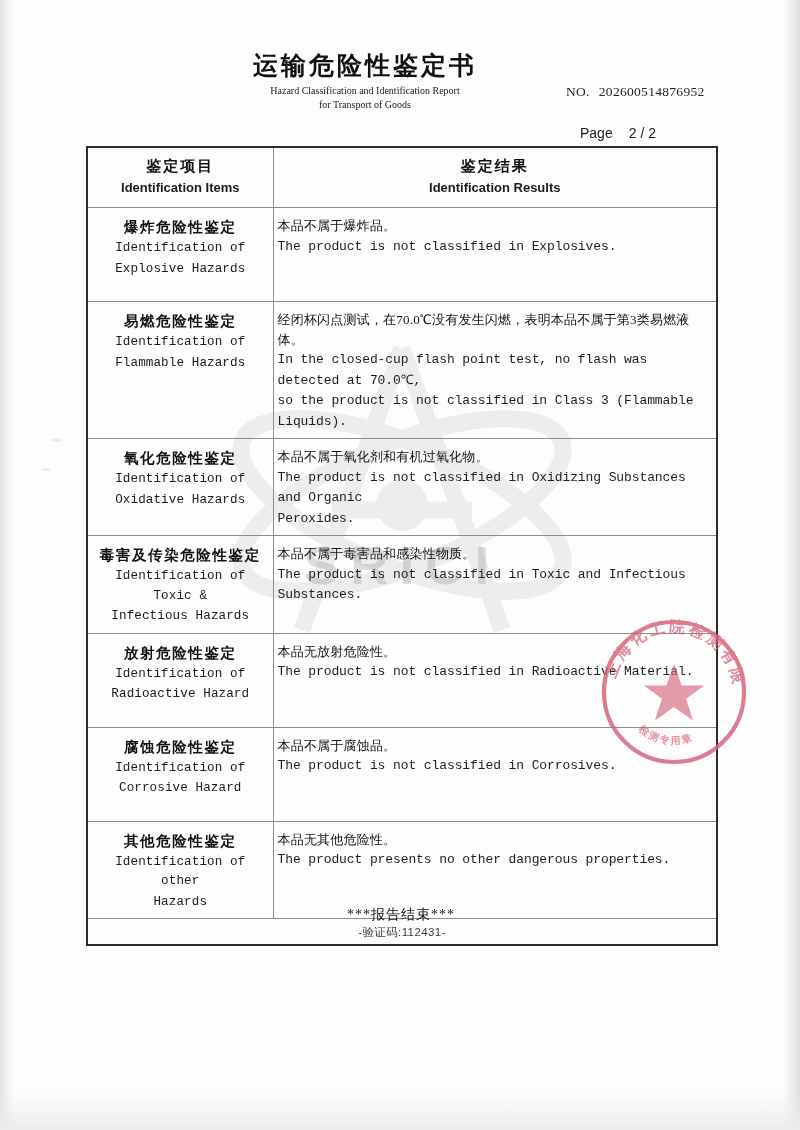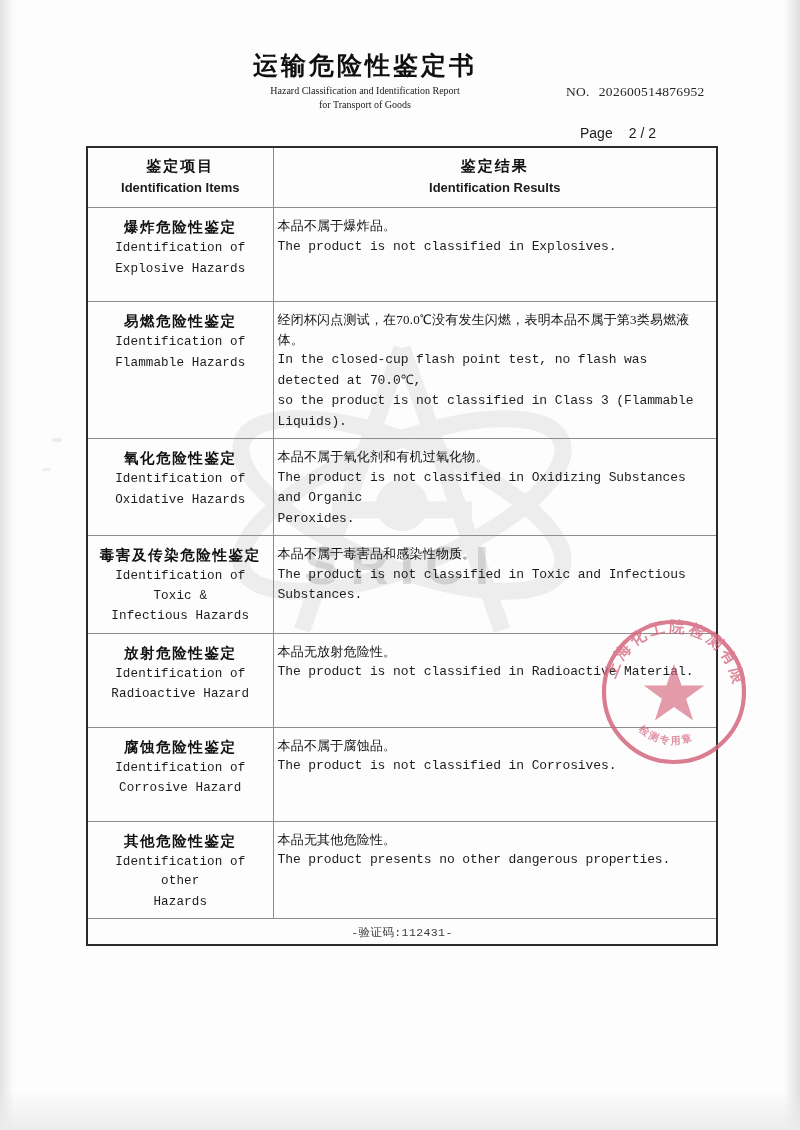--- a/index.html
+++ b/index.html
@@ -213,21 +213,21 @@
   }
 
   tr.row-tall td { height: 78px; }
 
   td.verify-cell {
     text-align: center;
     padding: 3px 0 4px;
     border-top: 1px solid #555;
   }
   .verify-text {
-    font-family: Liberation Mono, monospace;
+    font-family: Liberation Sans, sans-serif;
     font-size: 11.5px;
     color: #3a3a3a;
     letter-spacing: 0.4px;
   }
 
   
   #report-end {
     position: absolute;
     left: 86px;
     top: 906px;
@@ -417,14 +417,15 @@
       <polygon points="84,56 91.6,77.4 114.2,77.4 96.1,90.8 103.1,112.6 84,99.1 64.9,112.6 71.9,90.8 53.8,77.4 76.4,77.4" fill="#d4617a" opacity="0.78"></polygon>
       <text font-family="'Liberation Serif', serif" font-size="15.5" font-weight="bold" fill="#d4617a" opacity="0.9" letter-spacing="3.5">
         <textPath href="#sealArcTop" startOffset="7%">上海化工院检测有限公司</textPath>
       </text>
       <text font-family="'Liberation Serif', serif" font-size="10" font-weight="bold" fill="#d4617a" opacity="0.85" letter-spacing="2">
         <textPath href="#sealArcBottom" startOffset="26%">检测专用章</textPath>
       </text>
     </svg>
   </div>
 
+  <div id="report-end">***报告结束***</div>
 
 </div>
 
 </body></html>

